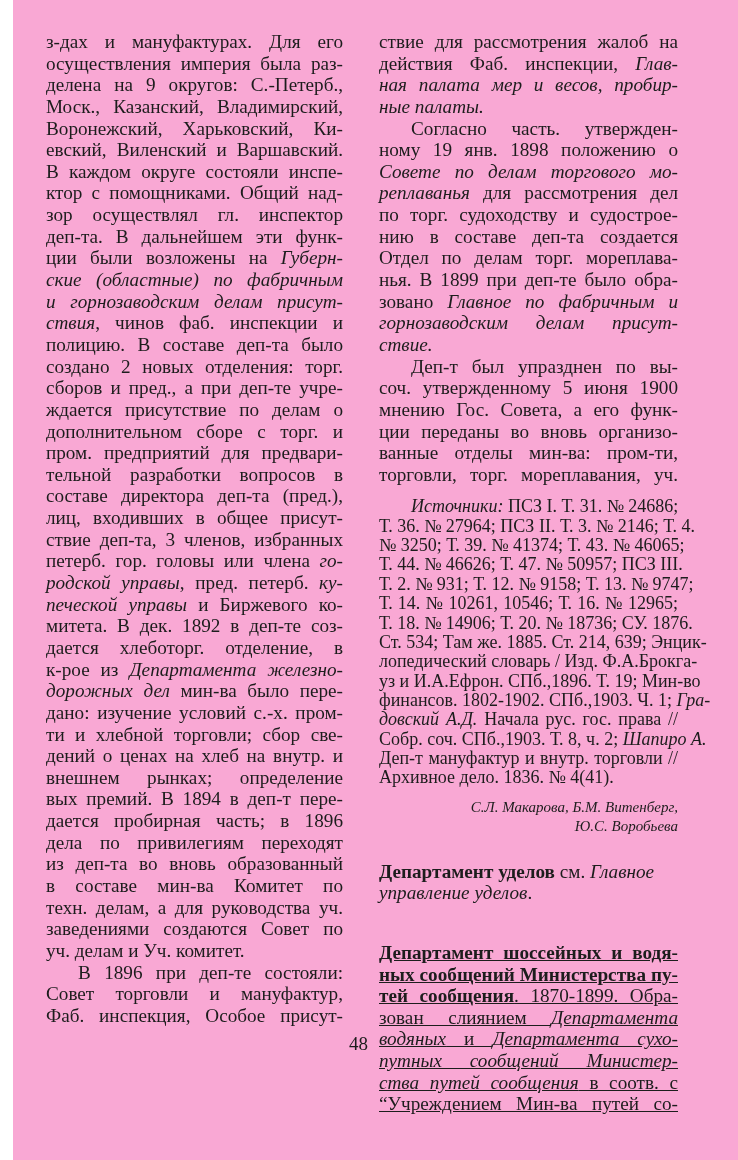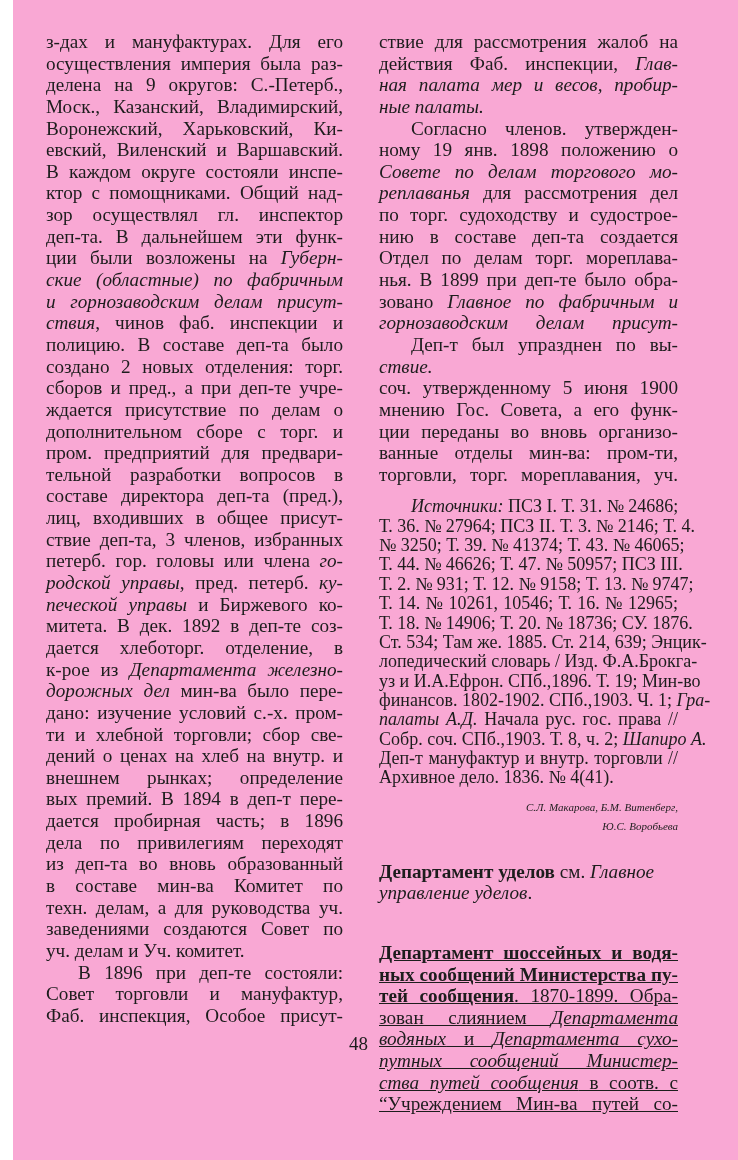--- a/index.html
+++ b/index.html
@@ -10,21 +10,21 @@
   .col-right { left: 366px; width: 299px; }
   .ln { display: block; white-space: nowrap; text-align-last: justify; height: 21.65px; }
   .ln.last { text-align-last: left; }
   .ln.indent { padding-left: 32px; }
   .ln.right { text-align: right; text-align-last: right; }
   i, .it { font-style: italic; }
   b, .bd { font-weight: bold; }
   .src { font-size: 18px; line-height: 19.35px; margin-top: 12px; }
   .src .ln { height: 19.35px; }
   .src .ln.indent { padding-left: 32px; }
-  .authors { font-size: 11px; line-height: 19.5px; margin-top: 10px; font-style: italic; font-family: Liberation Serif, serif; }
+  .authors { font-size: 15px; line-height: 19.5px; margin-top: 10px; font-style: italic; font-family: Liberation Serif, serif; }
   .authors .ln { height: 19.5px; }
   .entry { margin-top: 24px; }
   .entry2 { margin-top: 38px; text-decoration: underline; }
   .pagenum { position: absolute; left: 336px; top: 1033px; font-size: 19px; font-family: "Liberation Serif", serif; color: #1d1d1d; }
   .scan-mark { position: absolute; left: 730px; width: 2px; background: #555; opacity: 0.55; }
 </style>
 </head>
 <body>
 
 <div class="page">
@@ -76,51 +76,51 @@
     <span class="ln indent">В 1896 при деп-те состояли:</span>
     <span class="ln">Совет торговли и мануфактур,</span>
     <span class="ln">Фаб. инспекция, Особое присут-</span>
   </div>
 
   <div class="col col-right">
     <span class="ln">ствие для рассмотрения жалоб на</span>
     <span class="ln"><span>действия Фаб. инспекции, </span><i>Глав-</i></span>
     <span class="ln it">ная палата мер и весов, пробир-</span>
     <span class="ln last it">ные палаты.</span>
-    <span class="ln indent">Согласно членов. утвержден-</span>
+    <span class="ln indent">Согласно часть. утвержден-</span>
     <span class="ln">ному 19 янв. 1898 положению о</span>
     <span class="ln it">Совете по делам торгового мо-</span>
     <span class="ln"><i>реплаванья</i><span> для рассмотрения дел</span></span>
     <span class="ln">по торг. судоходству и судострое-</span>
     <span class="ln">нию в составе деп-та создается</span>
     <span class="ln">Отдел по делам торг. мореплава-</span>
     <span class="ln">нья. В 1899 при деп-те было обра-</span>
     <span class="ln"><span>зовано </span><i>Главное по фабричным и</i></span>
     <span class="ln it">горнозаводским делам присут-</span>
+    <span class="ln last it">ствие.</span>
     <span class="ln indent">Деп-т был упразднен по вы-</span>
-    <span class="ln last it">ствие.</span>
     <span class="ln">соч. утвержденному 5 июня 1900</span>
     <span class="ln">мнению Гос. Совета, а его функ-</span>
     <span class="ln">ции переданы во вновь организо-</span>
     <span class="ln">ванные отделы мин-ва: пром-ти,</span>
     <span class="ln">торговли, торг. мореплавания, уч.</span>
 
     <div class="src">
       <span class="ln indent"><i>Источники:</i><span> ПСЗ I. Т. 31. № 24686;</span></span>
       <span class="ln">Т. 36. № 27964; ПСЗ II. Т. 3. № 2146; Т. 4.</span>
       <span class="ln">№ 3250; Т. 39. № 41374; Т. 43. № 46065;</span>
       <span class="ln">Т. 44. № 46626; Т. 47. № 50957; ПСЗ III.</span>
       <span class="ln">Т. 2. № 931; Т. 12. № 9158; Т. 13. № 9747;</span>
       <span class="ln">Т. 14. № 10261, 10546; Т. 16. № 12965;</span>
       <span class="ln">Т. 18. № 14906; Т. 20. № 18736; СУ. 1876.</span>
       <span class="ln">Ст. 534; Там же. 1885. Ст. 214, 639; Энцик-</span>
       <span class="ln">лопедический словарь / Изд. Ф.А.Брокга-</span>
       <span class="ln">уз и И.А.Ефрон. СПб.,1896. Т. 19; Мин-во</span>
       <span class="ln"><span>финансов. 1802-1902. СПб.,1903. Ч. 1; </span><i>Гра-</i></span>
-      <span class="ln"><i>палаты А.Д.</i><span> Начала рус. гос. права //</span></span>
+      <span class="ln"><i>довский А.Д.</i><span> Начала рус. гос. права //</span></span>
       <span class="ln"><span>Собр. соч. СПб.,1903. Т. 8, ч. 2; </span><i>Шапиро А.</i></span>
       <span class="ln">Деп-т мануфактур и внутр. торговли //</span>
       <span class="ln last">Архивное дело. 1836. № 4(41).</span>
     </div>
 
     <div class="authors">
       <span class="ln right">С.Л. Макарова, Б.М. Витенберг,</span>
       <span class="ln right">Ю.С. Воробьева</span>
     </div>
 

